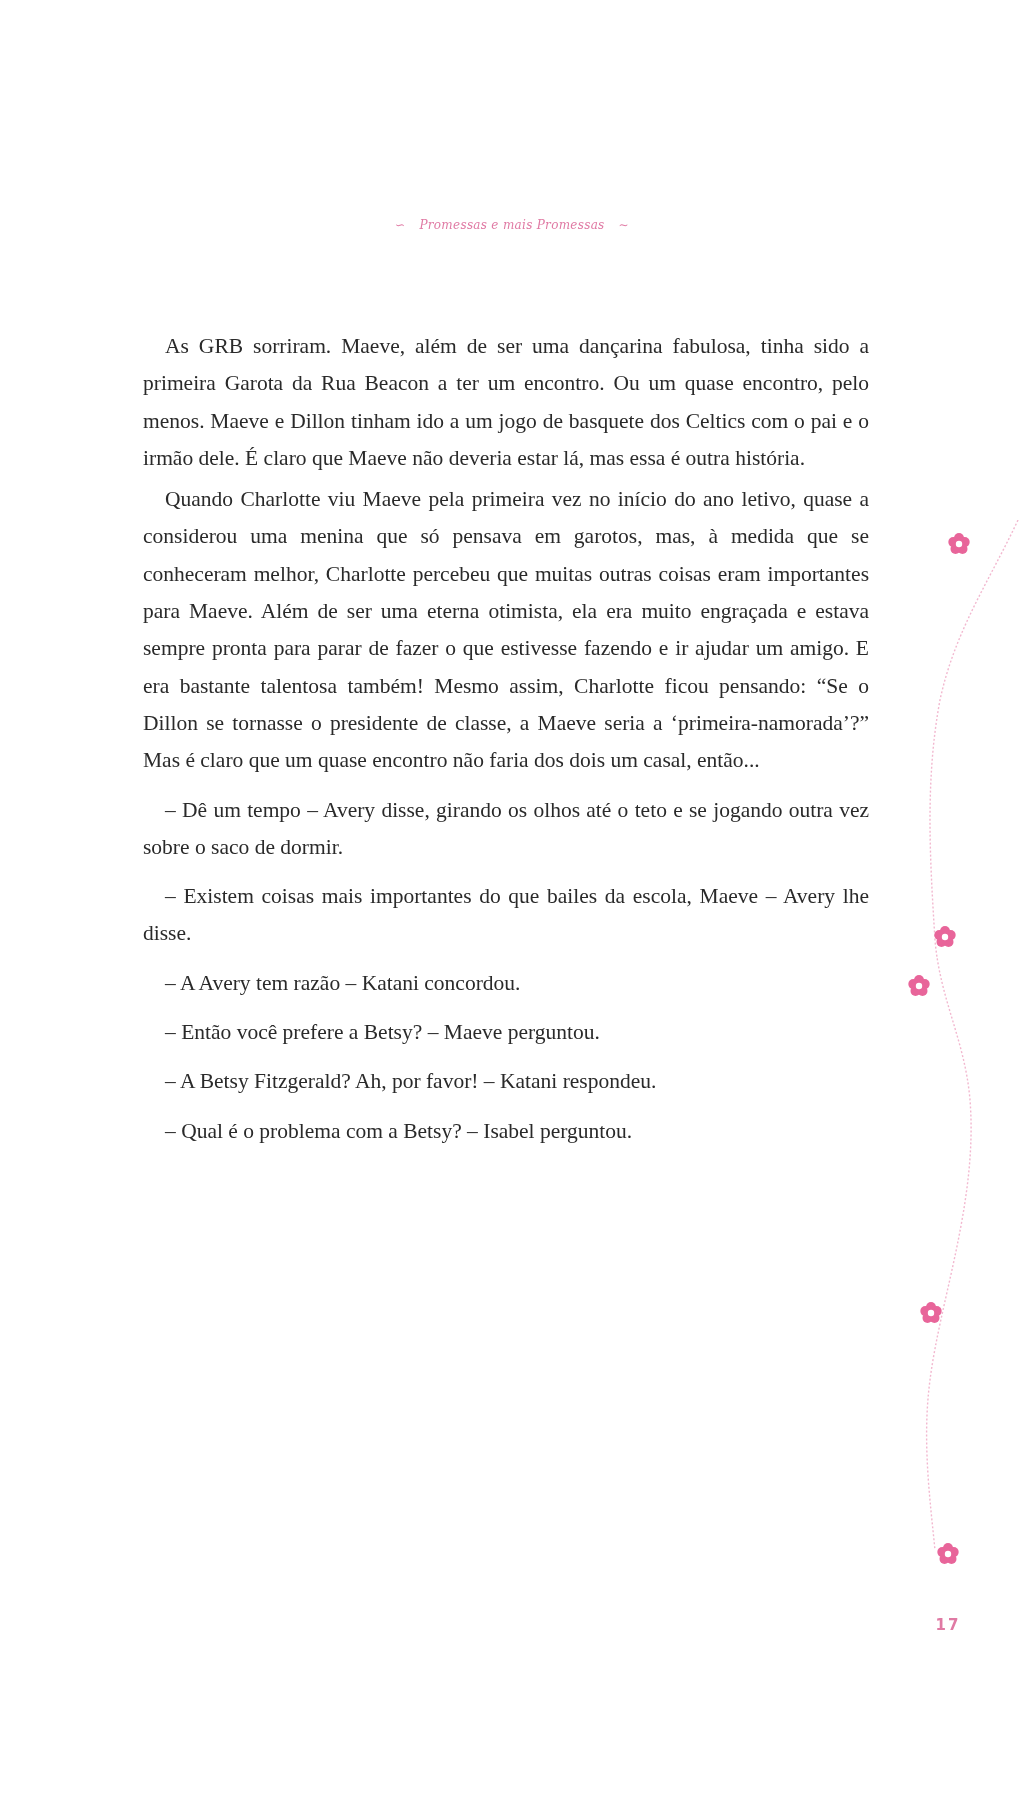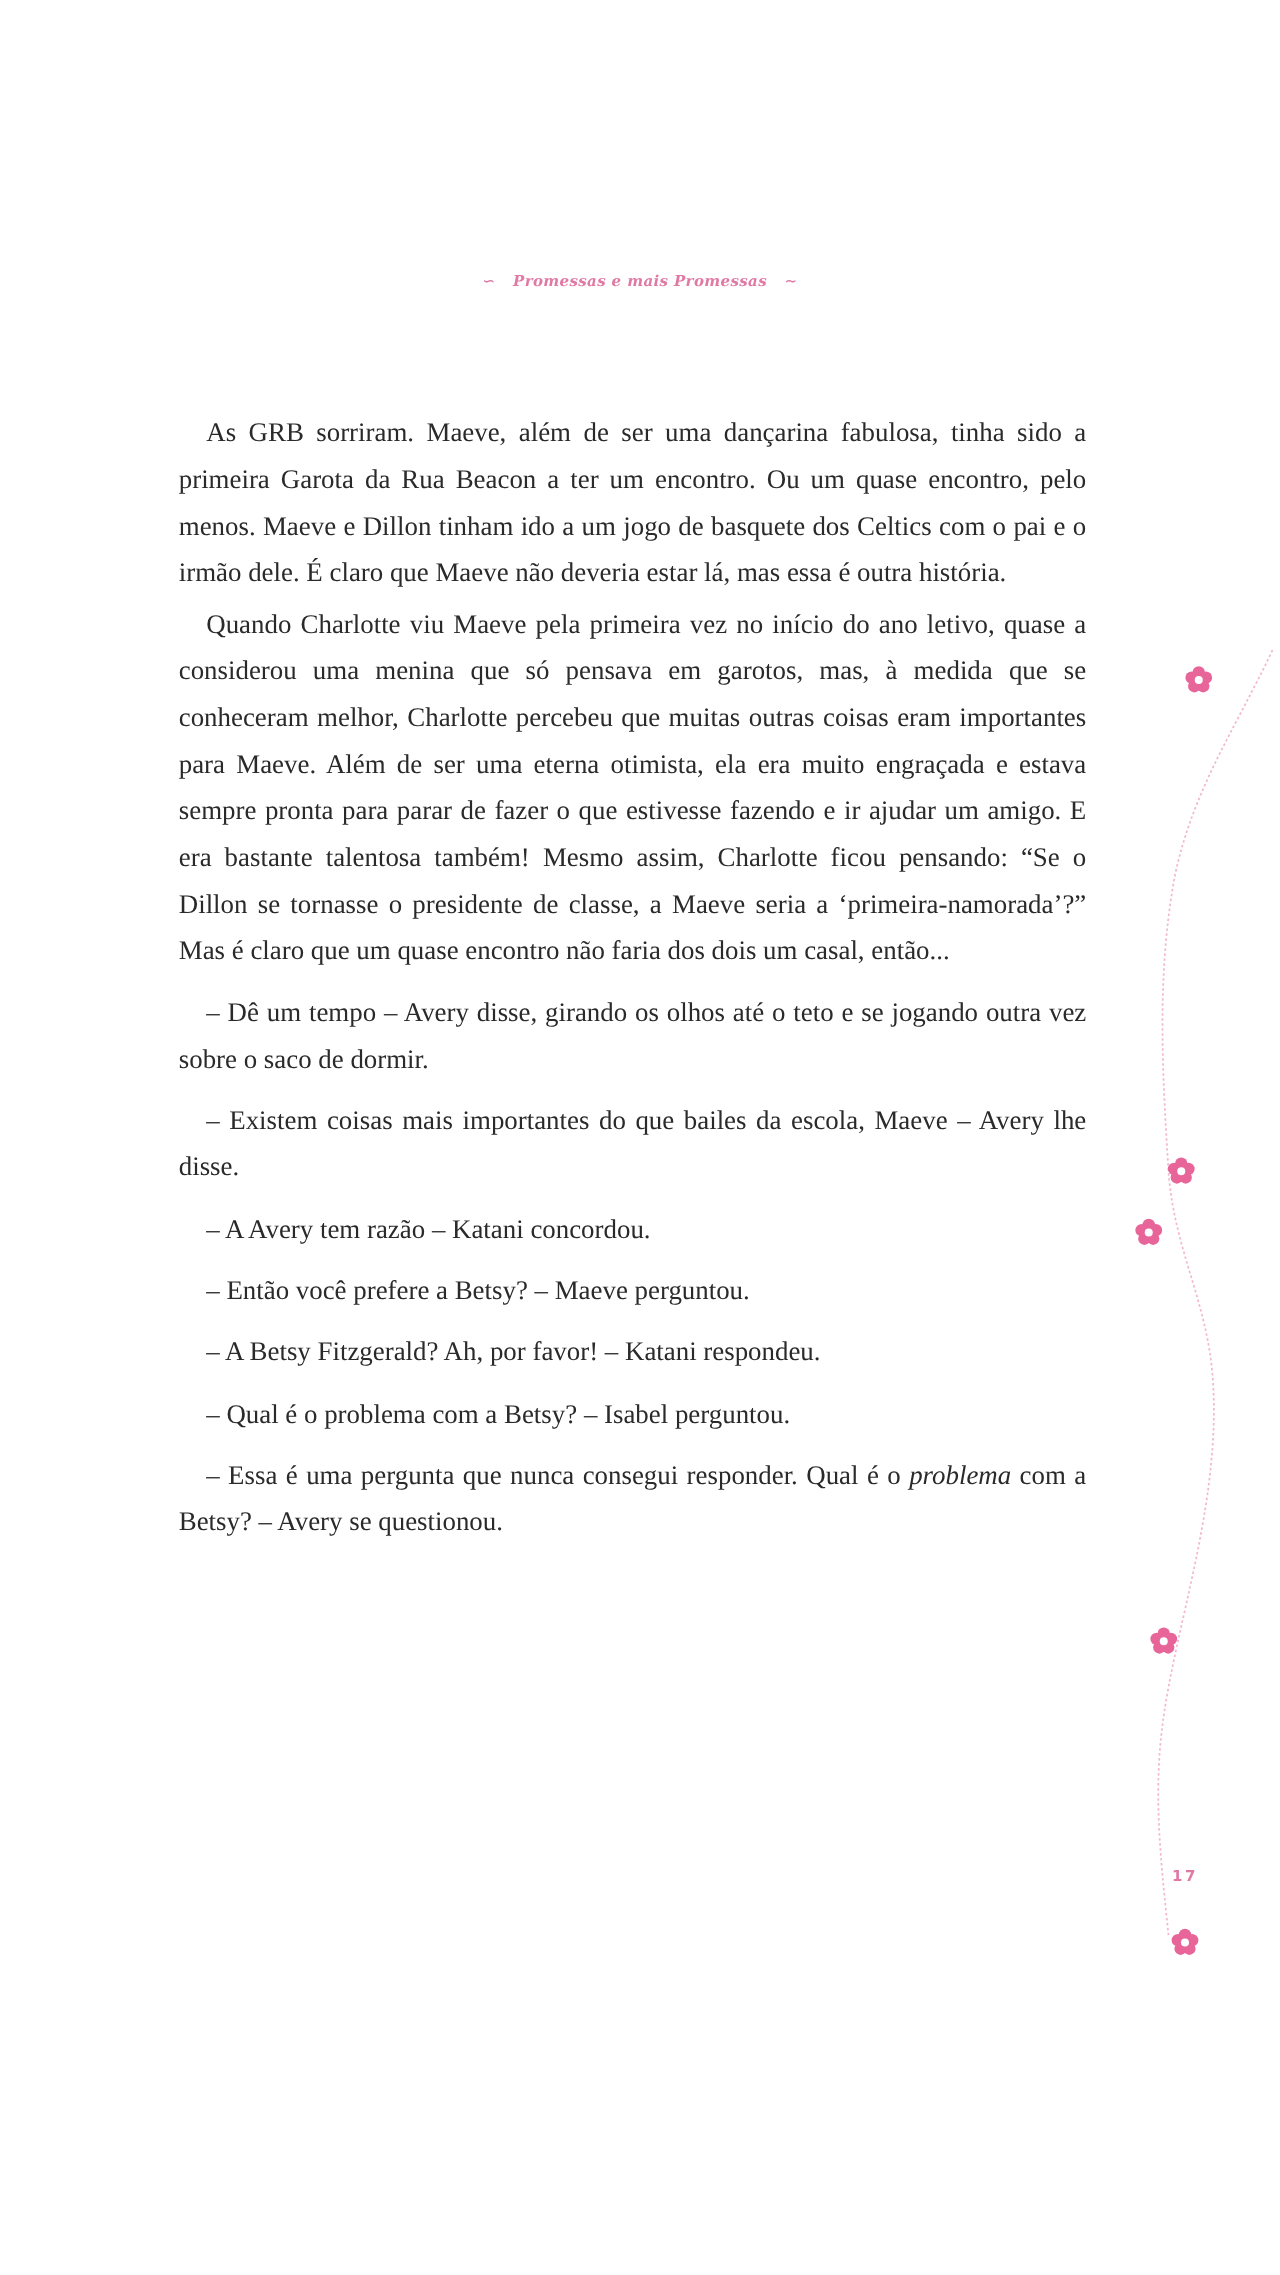--- a/index.html
+++ b/index.html
@@ -19,21 +19,20 @@
       position: absolute;
       top: 218px;
       left: 0;
       width: 1024px;
       text-align: center;
       color: #e07aa4;
       font-family: "DejaVu Serif", serif;
       font-style: italic;
       font-size: 12px;
       letter-spacing: 0.3px;
-      font-weight: bold;
     }
     .running-header .orn {
       display: inline-block;
       font-style: normal;
       font-size: 12px;
       margin: 0 14px;
       color: #e07aa4;
     }
     .body-text {
       position: absolute;
@@ -55,26 +54,26 @@
     .vine {
       position: absolute;
       left: 870px;
       top: 520px;
       width: 154px;
       height: 1100px;
       pointer-events: none;
     }
     .page-number {
       position: absolute;
-      top: 1494px;
+      top: 1616px;
       left: 928px;
       width: 40px;
       text-align: center;
       font-family: "DejaVu Sans", sans-serif;
-      font-size: 12px;
+      font-size: 15px;
       font-weight: bold;
       letter-spacing: 2px;
       color: #e07aa4;
     }
   </style>
 </head>
 <body>
 
 <div class="running-header">
   <span class="orn">∽</span><span>Promessas e mais Promessas</span><span class="orn">∼</span>
@@ -82,21 +81,20 @@
 
 <div class="body-text">
   <p class="para first">As GRB sorriram. Maeve, além de ser uma dançarina fabulosa, tinha sido a primeira Garota da Rua Beacon a ter um encontro. Ou um quase encontro, pelo menos. Maeve e Dillon tinham ido a um jogo de basquete dos Celtics com o pai e o irmão dele. É claro que Maeve não deveria estar lá, mas essa é outra história.</p>
   <p class="para gap-before">Quando Charlotte viu Maeve pela primeira vez no início do ano letivo, quase a considerou uma menina que só pensava em garotos, mas, à medida que se conheceram melhor, Charlotte percebeu que muitas outras coisas eram importantes para Maeve. Além de ser uma eterna otimista, ela era muito engraçada e estava sempre pronta para parar de fazer o que estivesse fazendo e ir ajudar um amigo. E era bastante talentosa também! Mesmo assim, Charlotte ficou pensando: “Se o Dillon se tornasse o presidente de classe, a Maeve seria a ‘primeira-namorada’?” Mas é claro que um quase encontro não faria dos dois um casal, então...</p>
   <p class="para">– Dê um tempo – Avery disse, girando os olhos até o teto e se jogando outra vez sobre o saco de dormir.</p>
   <p class="para">– Existem coisas mais importantes do que bailes da escola, Maeve – Avery lhe disse.</p>
   <p class="para">– A Avery tem razão – Katani concordou.</p>
   <p class="para">– Então você prefere a Betsy? – Maeve perguntou.</p>
   <p class="para">– A Betsy Fitzgerald? Ah, por favor! – Katani respondeu.</p>
   <p class="para">– Qual é o problema com a Betsy? – Isabel perguntou.</p>
-  <p class="para"><span>– Essa é uma pergunta que nunca consegui responder. Qual é o </span><em>problema</em><span> com a Betsy? – Avery se questionou.</span></p>
 </div>
 
 <svg class="vine" viewBox="0 0 154 1100" xmlns="http://www.w3.org/2000/svg">
   <path d="M 148 0 C 120 60, 85 110, 70 180 C 55 260, 60 340, 65 420 C 70 480, 95 520, 100 580 C 108 680, 70 780, 60 860 C 52 920, 60 980, 65 1030" fill="none" stroke="#f2b8cf" stroke-width="1.4" stroke-dasharray="2 2"></path>
   <g transform="translate(89 24)">
     <circle cx="0" cy="-6" r="5" fill="#e8659a"></circle>
       <circle cx="5.7" cy="-1.9" r="5" fill="#e8659a"></circle>
       <circle cx="3.5" cy="4.9" r="5" fill="#e8659a"></circle>
       <circle cx="-3.5" cy="4.9" r="5" fill="#e8659a"></circle>
       <circle cx="-5.7" cy="-1.9" r="5" fill="#e8659a"></circle>

